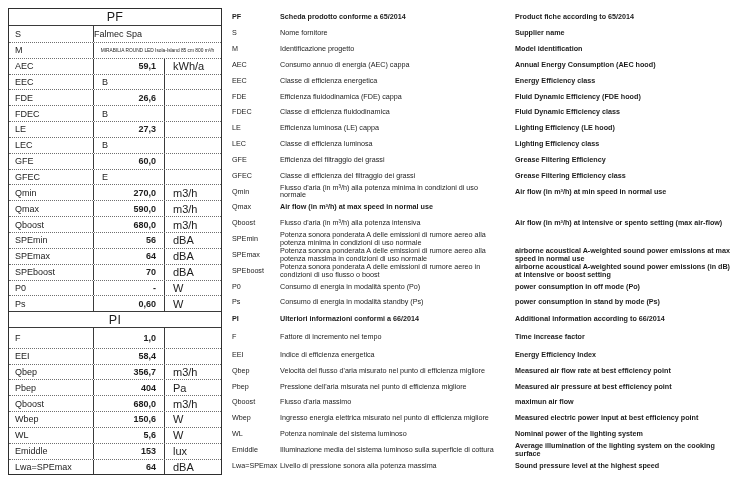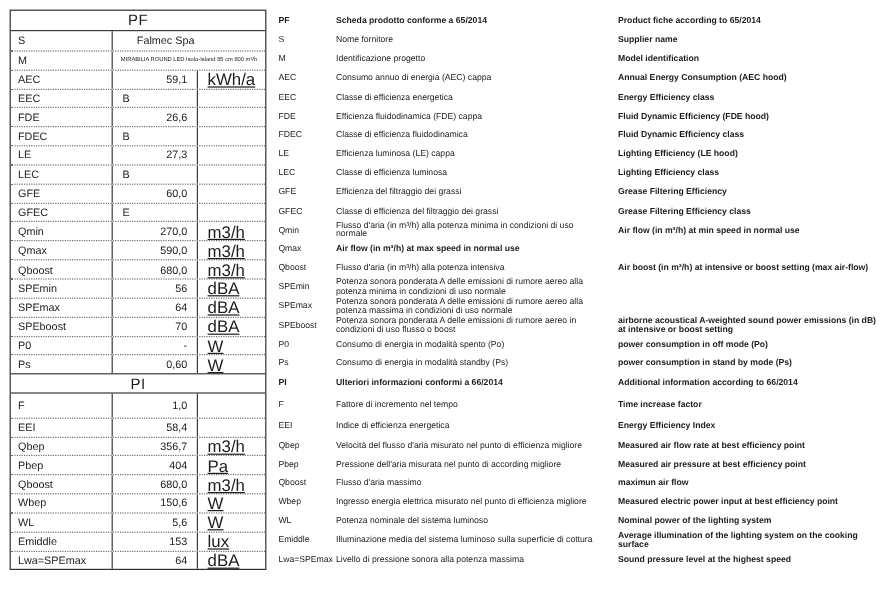--- a/index.html
+++ b/index.html
@@ -21,25 +21,25 @@
     height:17px;justify-content:center;
     border-top:1px solid #3a3a3a;border-bottom:1px solid #3a3a3a;
   }
   .lt-header:first-child{border-top:none;}
   .lt-data + .lt-data{border-top:1px dotted #6f6f6f;}
   .tall{height:19.5px;}
   .hdr-text{font-size:12.5px;letter-spacing:.3px;}
   .c1{width:84px;flex:0 0 84px;padding-left:6px;box-sizing:border-box;font-size:9px;}
   .c2{width:71px;flex:0 0 71px;box-sizing:border-box;font-size:9px;
       border-left:1px solid #3a3a3a;align-self:stretch;display:flex;align-items:center;}
-  .c2.ar{justify-content:flex-end;padding-right:8px;}
+  .c2.ar{justify-content:flex-end;padding-right:8px;font-weight:bold;}
   .c2.al{justify-content:flex-start;padding-left:8px;}
-  .c3{flex:1;box-sizing:border-box;font-size:14px;padding-left:8px;
-      border-left:1px solid #3a3a3a;align-self:stretch;display:flex;align-items:center;text-decoration:underline;}
-  .c23{flex:1;box-sizing:border-box;font-size:9px;padding-left:20px;
+  .c3{flex:1;box-sizing:border-box;font-size:11px;padding-left:8px;
+      border-left:1px solid #3a3a3a;align-self:stretch;display:flex;align-items:center;}
+  .c23{flex:1;box-sizing:border-box;font-size:9px;padding-left:0;
        border-left:1px solid #3a3a3a;align-self:stretch;display:flex;align-items:center;}
   .c23.tiny{font-size:4.8px;justify-content:center;padding-left:1px;padding-right:1px;white-space:nowrap;}
 
   
   #right-section{flex:1;box-sizing:border-box;}
   .r-row{display:flex;align-items:center;height:15.85px;box-sizing:border-box;}
   .r-row.r-header{height:17px;}
   .r-row.tall{height:19.5px;}
   .rc{width:58px;flex:0 0 58px;padding-left:10px;box-sizing:border-box;
       font-size:7.2px;line-height:7.6px;align-self:center;}
@@ -254,29 +254,30 @@
         <div class="ri">Flusso d'aria (in m³/h) alla potenza minima in condizioni di uso normale</div>
         <div class="re">Air flow (in m³/h) at min speed in normal use</div>
       </div>
       <div class="r-row">
         <div class="rc">Qmax</div>
         <div class="re">Air flow (in m³/h) at max speed in normal use</div>
       </div>
       <div class="r-row">
         <div class="rc">Qboost</div>
         <div class="ri">Flusso d'aria (in m³/h) alla potenza intensiva</div>
-        <div class="re">Air boost (in m³/h) at intensive or boost setting (max air-flow)</div>
+        <div class="re">Air flow (in m³/h) at intensive or spento setting (max air-flow)</div>
       </div>
       <div class="r-row">
         <div class="rc">SPEmin</div>
         <div class="ri">Potenza sonora ponderata A delle emissioni di rumore aereo alla potenza minima in condizioni di uso normale</div>
       </div>
       <div class="r-row">
         <div class="rc">SPEmax</div>
         <div class="ri">Potenza sonora ponderata A delle emissioni di rumore aereo alla potenza massima in condizioni di uso normale</div>
+        <div class="re">airborne acoustical A-weighted sound power emissions at max speed in normal use</div>
       </div>
       <div class="r-row">
         <div class="rc">SPEboost</div>
         <div class="ri">Potenza sonora ponderata A delle emissioni di rumore aereo in condizioni di uso flusso o boost</div>
         <div class="re">airborne acoustical A-weighted sound power emissions (in dB) at intensive or boost setting</div>
       </div>
       <div class="r-row">
         <div class="rc">P0</div>
         <div class="ri">Consumo di energia in modalità spento (Po)</div>
         <div class="re">power consumption in off mode (Po)</div>
@@ -301,21 +302,21 @@
         <div class="ri">Indice di efficienza energetica</div>
         <div class="re">Energy Efficiency Index</div>
       </div>
       <div class="r-row">
         <div class="rc">Qbep</div>
         <div class="ri">Velocità del flusso d'aria misurato nel punto di efficienza migliore</div>
         <div class="re">Measured air flow rate at best efficiency point</div>
       </div>
       <div class="r-row">
         <div class="rc">Pbep</div>
-        <div class="ri">Pressione dell'aria misurata nel punto di according migliore</div>
+        <div class="ri">Pressione dell'aria misurata nel punto di efficienza migliore</div>
         <div class="re">Measured air pressure at best efficiency point</div>
       </div>
       <div class="r-row">
         <div class="rc">Qboost</div>
         <div class="ri">Flusso d'aria massimo</div>
         <div class="re">maximun air flow</div>
       </div>
       <div class="r-row">
         <div class="rc">Wbep</div>
         <div class="ri">Ingresso energia elettrica misurato nel punto di efficienza migliore</div>

